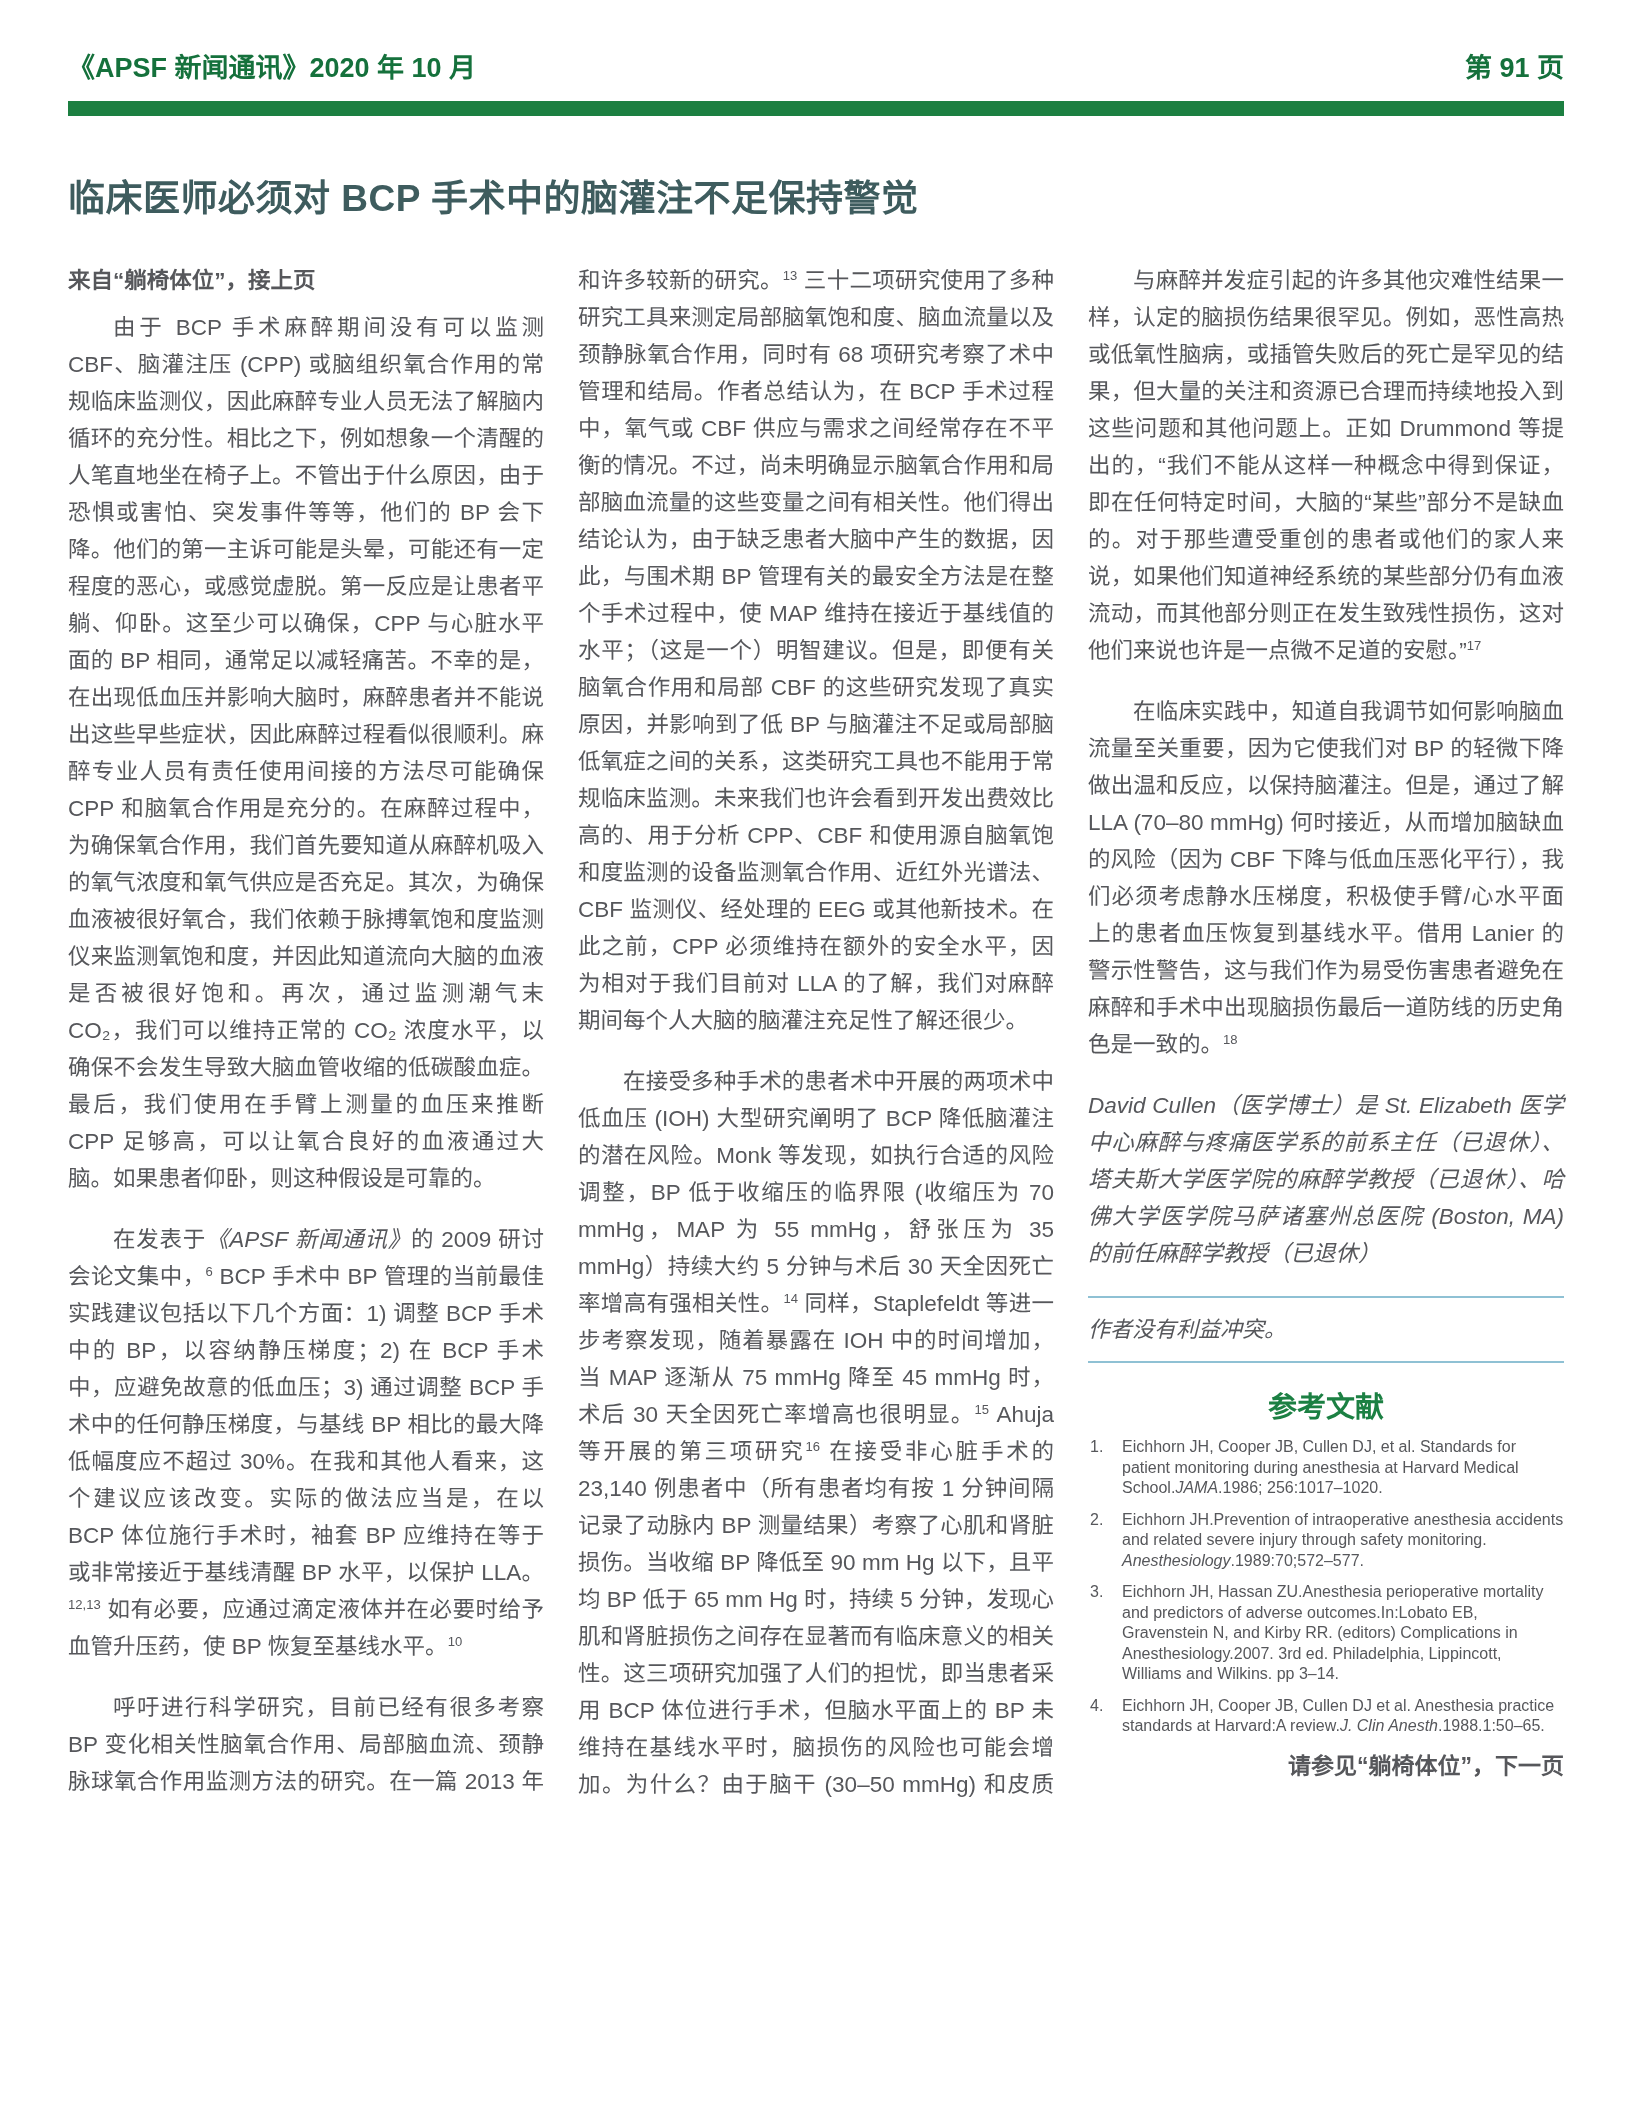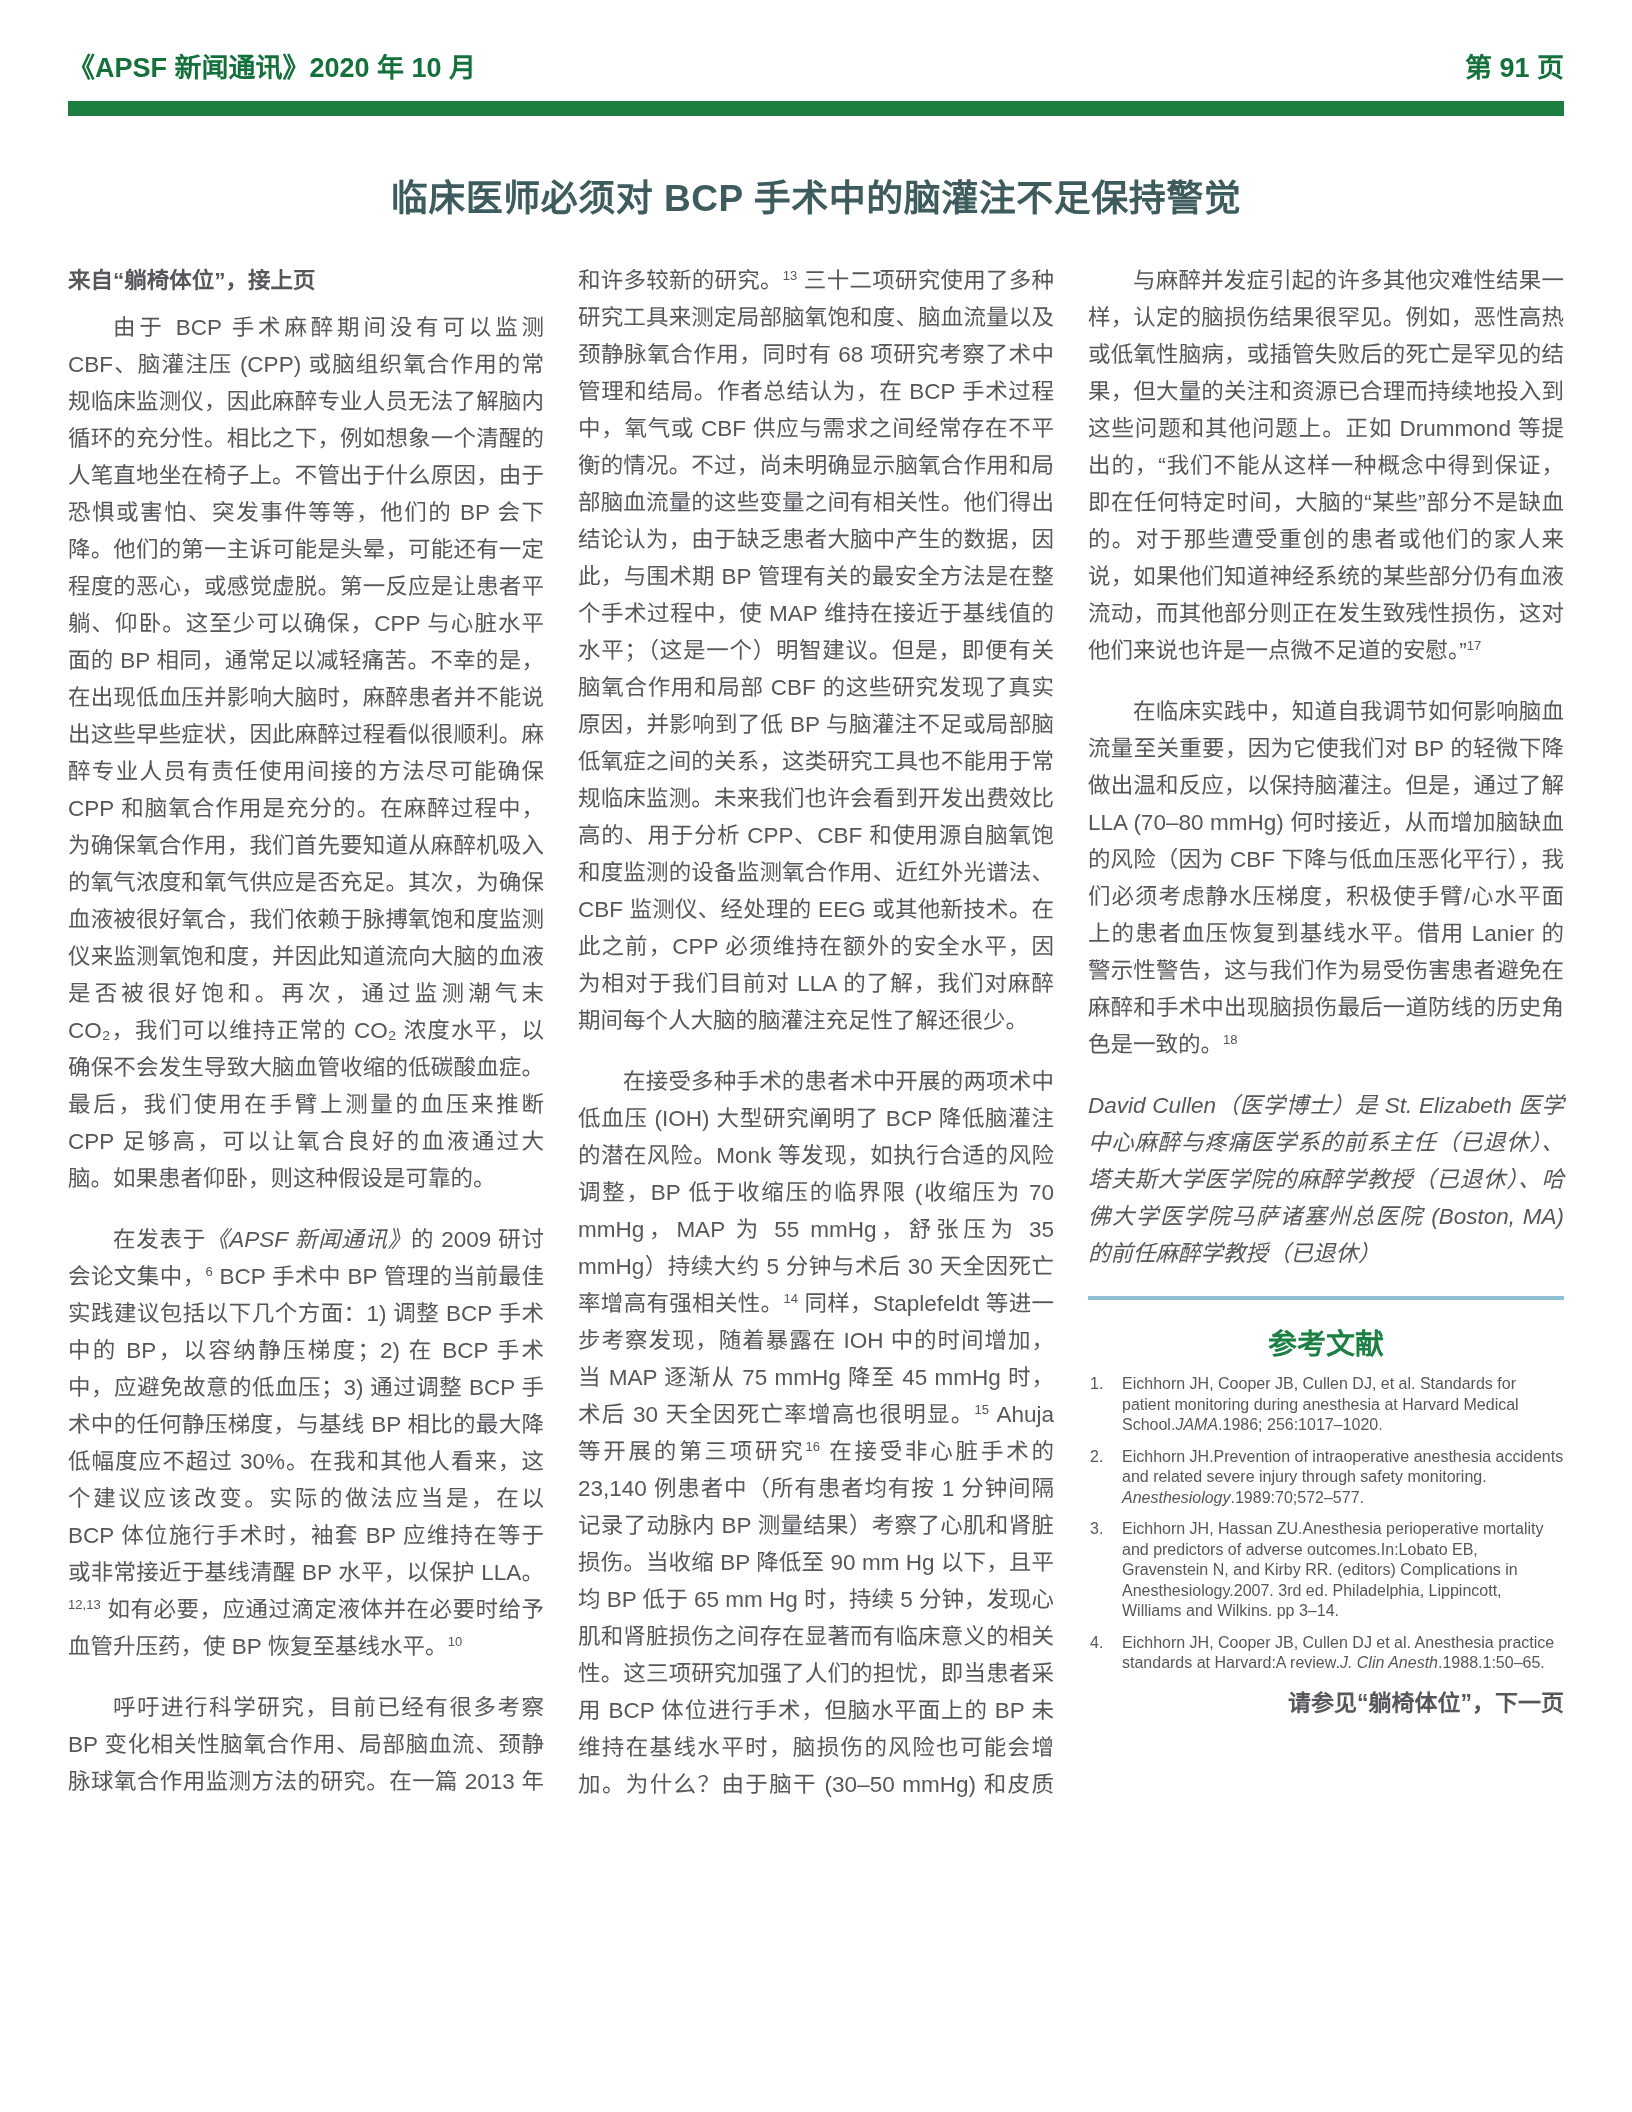--- a/index.html
+++ b/index.html
@@ -17,21 +17,21 @@
   .masthead {
     display: flex; justify-content: space-between; align-items: baseline;
     color: #15713c; font-weight: bold; font-size: 27px;
   }
   .bar {
     height: 15px; background: #1c7f41; margin-top: 16px;
   }
 
   .title {
     margin: 52px 0 0 0;
-    text-align: center;
+    text-align: left;
     color: #3e5c5e;
     font-size: 37px; font-weight: bold;
     letter-spacing: 0.5px;
   }
 
   .cols {
     display: flex; gap: 34px; margin-top: 40px;
   }
   .col { flex: 1 1 0; min-width: 0; }
 
@@ -110,20 +110,21 @@
       <p><span>和许多较新的研究。</span><sup>13</sup><span> 三十二项研究使用了多种研究工具来测定局部脑氧饱和度、脑血流量以及颈静脉氧合作用，同时有 68 项研究考察了术中管理和结局。作者总结认为，在 BCP 手术过程中，氧气或 CBF 供应与需求之间经常存在不平衡的情况。不过，尚未明确显示脑氧合作用和局部脑血流量的这些变量之间有相关性。他们得出结论认为，由于缺乏患者大脑中产生的数据，因此，与围术期 BP 管理有关的最安全方法是在整个手术过程中，使 MAP 维持在接近于基线值的水平；（这是一个）明智建议。但是，即便有关脑氧合作用和局部 CBF 的这些研究发现了真实原因，并影响到了低 BP 与脑灌注不足或局部脑低氧症之间的关系，这类研究工具也不能用于常规临床监测。未来我们也许会看到开发出费效比高的、用于分析 CPP、CBF 和使用源自脑氧饱和度监测的设备监测氧合作用、近红外光谱法、CBF 监测仪、经处理的 EEG 或其他新技术。在此之前，CPP 必须维持在额外的安全水平，因为相对于我们目前对 LLA 的了解，我们对麻醉期间每个人大脑的脑灌注充足性了解还很少。</span></p>
       <p class="indent"><span>在接受多种手术的患者术中开展的两项术中低血压 (IOH) 大型研究阐明了 BCP 降低脑灌注的潜在风险。Monk 等发现，如执行合适的风险调整，BP 低于收缩压的临界限 (收缩压为 70 mmHg，MAP 为 55 mmHg，舒张压为 35 mmHg）持续大约 5 分钟与术后 30 天全因死亡率增高有强相关性。</span><sup>14</sup><span> 同样，Staplefeldt 等进一步考察发现，随着暴露在 IOH 中的时间增加，当 MAP 逐渐从 75 mmHg 降至 45 mmHg 时，术后 30 天全因死亡率增高也很明显。</span><sup>15</sup><span> Ahuja 等开展的第三项研究</span><sup>16</sup><span> 在接受非心脏手术的 23,140 例患者中（所有患者均有按 1 分钟间隔记录了动脉内 BP 测量结果）考察了心肌和肾脏损伤。当收缩 BP 降低至 90 mm Hg 以下，且平均 BP 低于 65 mm Hg 时，持续 5 分钟，发现心肌和肾脏损伤之间存在显著而有临床意义的相关性。这三项研究加强了人们的担忧，即当患者采用 BCP 体位进行手术，但脑水平面上的 BP 未维持在基线水平时，脑损伤的风险也可能会增加。为什么？由于脑干 (30–50 mmHg) 和皮质 (20–40 mmHg) 水平面上的 MAP 较低，同时，BCP 手术过程中暴露于这些很低 BP 的时间通常远远长于在这 3 项研究中报告的时间。</span><sup>14-16</sup><span> 因此，如果 MAP 降低至接近 45 mmHg 持续数分钟后就可以增加术后</span></p>
     </div>
 
     <div class="col">
       <p class="indent"><span>与麻醉并发症引起的许多其他灾难性结果一样，认定的脑损伤结果很罕见。例如，恶性高热或低氧性脑病，或插管失败后的死亡是罕见的结果，但大量的关注和资源已合理而持续地投入到这些问题和其他问题上。正如 Drummond 等提出的，“我们不能从这样一种概念中得到保证，即在任何特定时间，大脑的“某些”部分不是缺血的。对于那些遭受重创的患者或他们的家人来说，如果他们知道神经系统的某些部分仍有血液流动，而其他部分则正在发生致残性损伤，这对他们来说也许是一点微不足道的安慰。”</span><sup>17</sup></p>
       <p class="indent"><span>在临床实践中，知道自我调节如何影响脑血流量至关重要，因为它使我们对 BP 的轻微下降做出温和反应，以保持脑灌注。但是，通过了解 LLA (70–80 mmHg) 何时接近，从而增加脑缺血的风险（因为 CBF 下降与低血压恶化平行），我们必须考虑静水压梯度，积极使手臂/心水平面上的患者血压恢复到基线水平。借用 Lanier 的警示性警告，这与我们作为易受伤害患者避免在麻醉和手术中出现脑损伤最后一道防线的历史角色是一致的。</span><sup>18</sup></p>
       <p class="bio">David Cullen（医学博士）是 St. Elizabeth 医学中心麻醉与疼痛医学系的前系主任（已退休）、塔夫斯大学医学院的麻醉学教授（已退休）、哈佛大学医学院马萨诸塞州总医院 (Boston, MA) 的前任麻醉学教授（已退休）</p>
 
       <hr class="rule">
+      <p class="conflict">作者没有利益冲突。</p>
       <hr class="rule" style="margin-top:0;">
 
       <h2 class="refs-heading">参考文献</h2>
 
       <div class="refs">
         <div class="ref">
           <span class="ref-num">1.</span>
           <span class="ref-text"><span>Eichhorn JH, Cooper JB, Cullen DJ, et al. Standards for patient monitoring during anesthesia at Harvard Medical School.</span><span class="it">JAMA</span><span>.1986; 256:1017–1020.</span></span>
         </div>
         <div class="ref">

